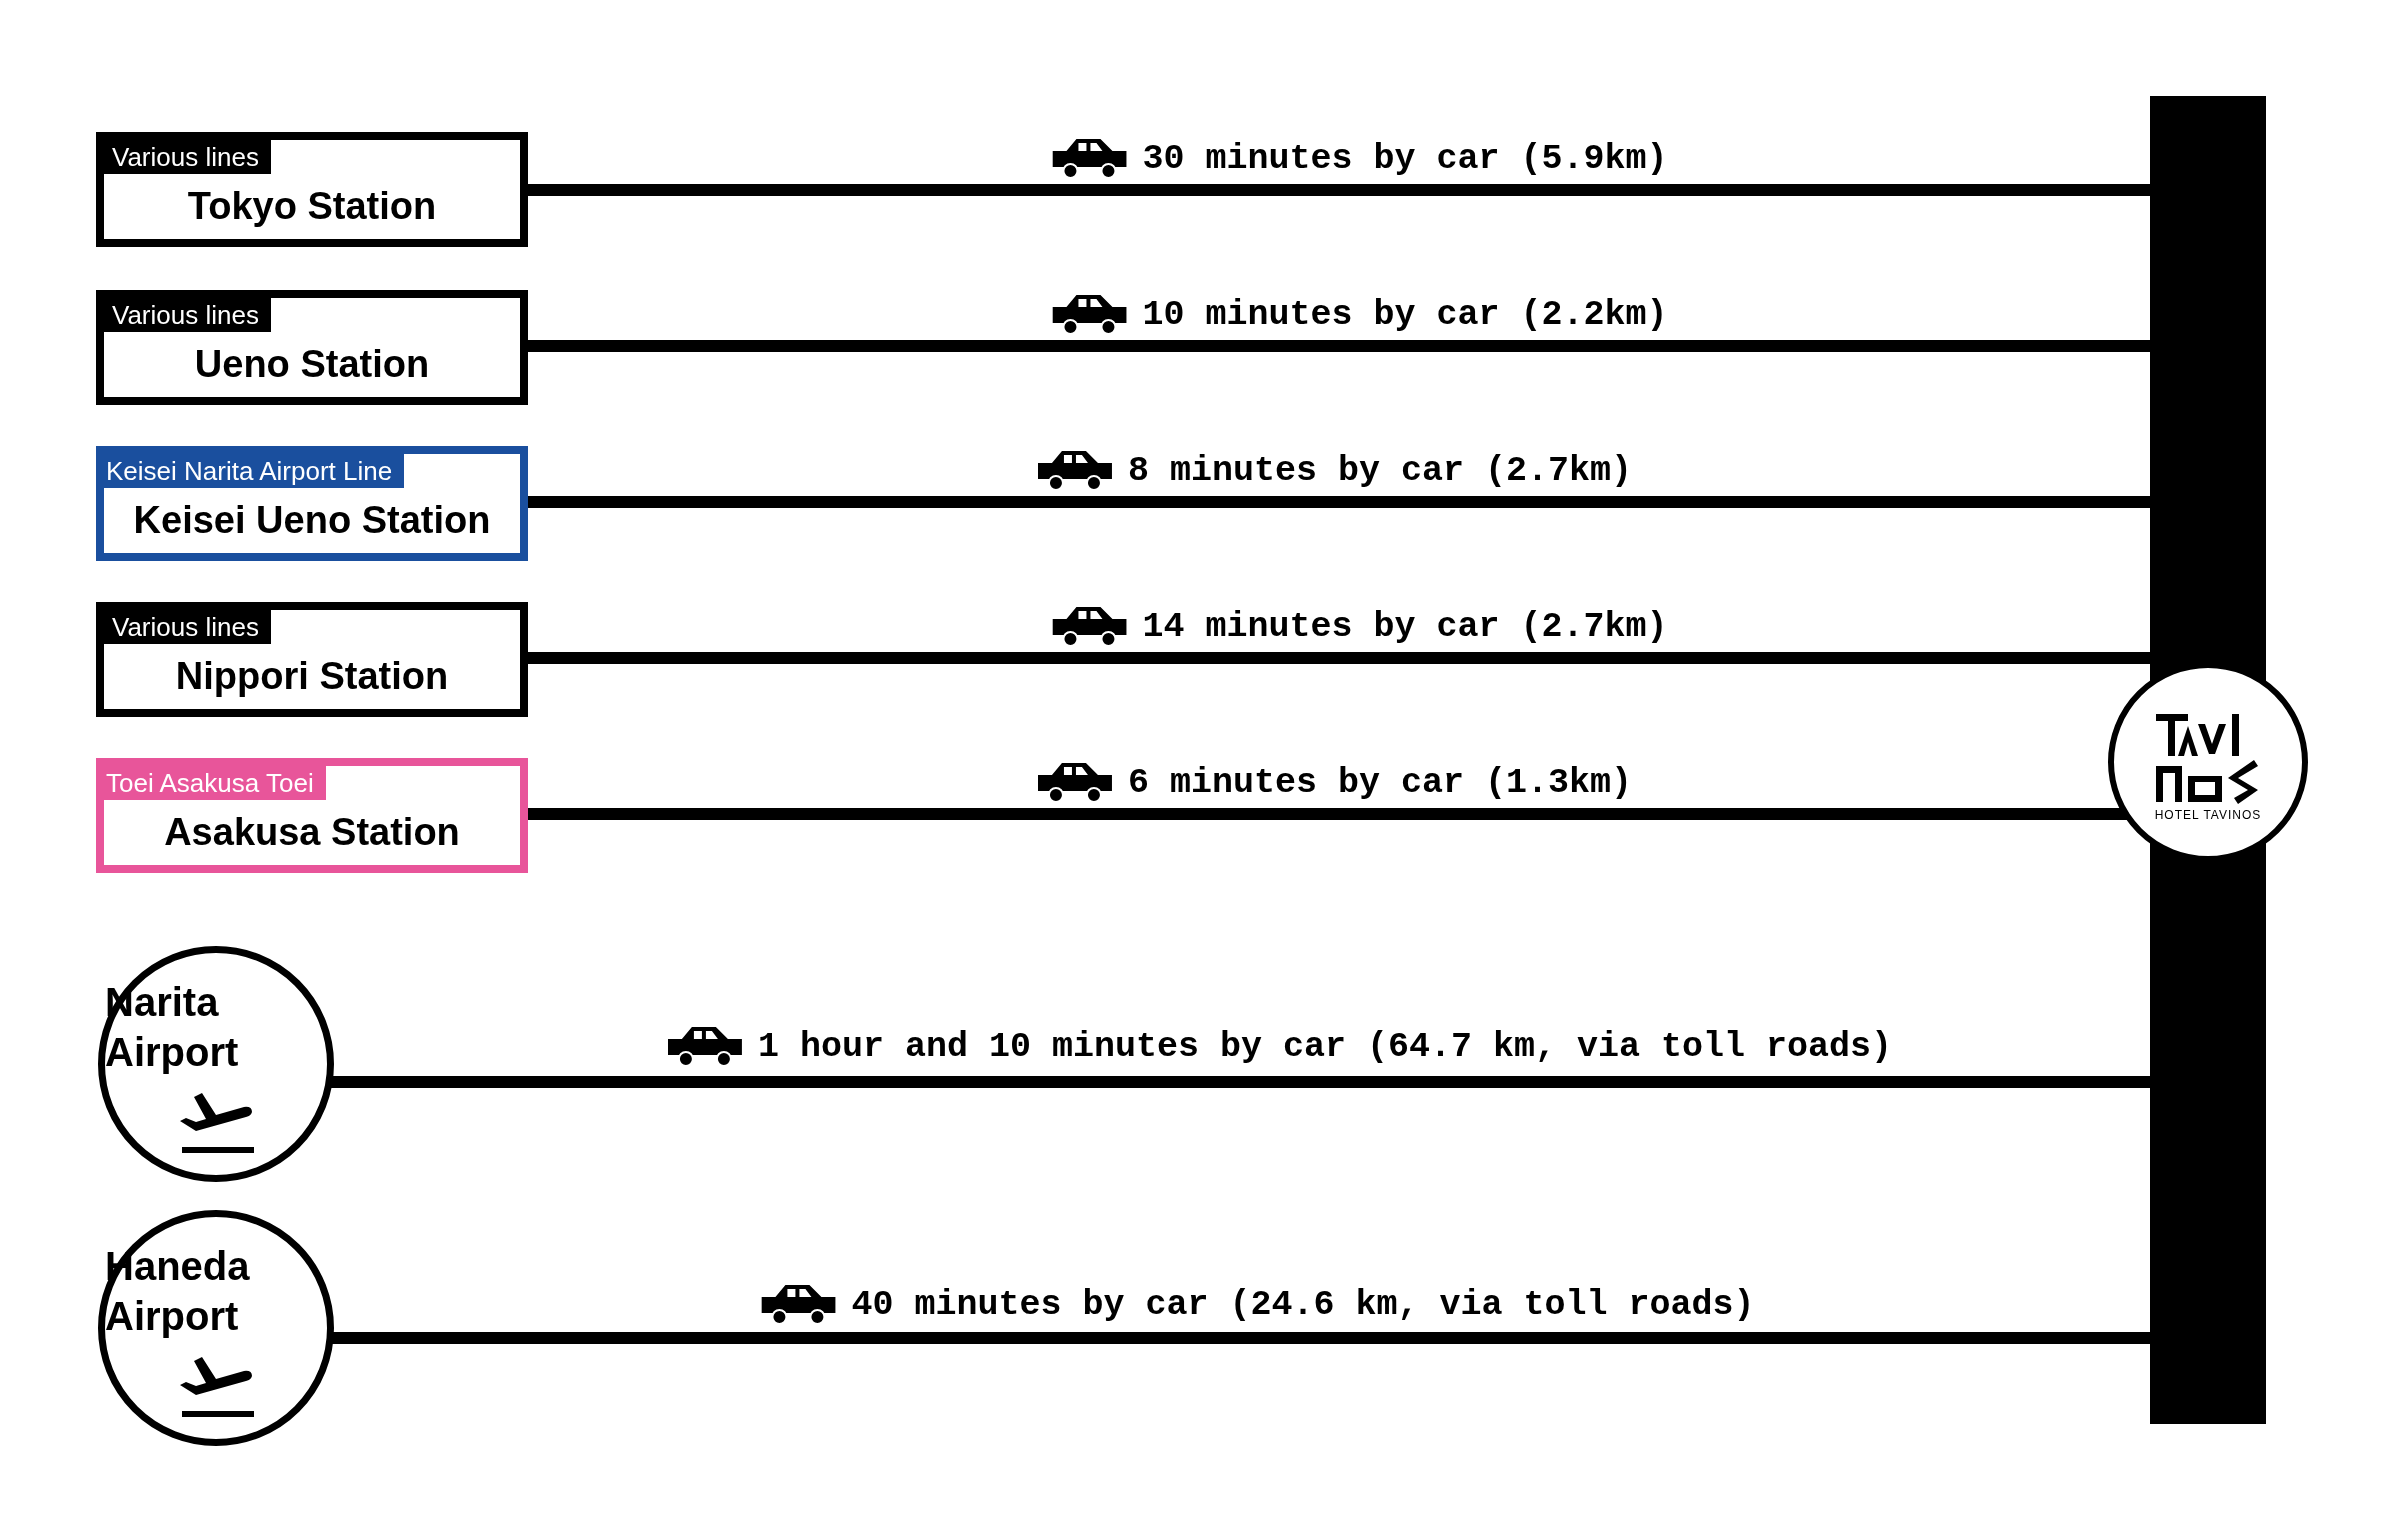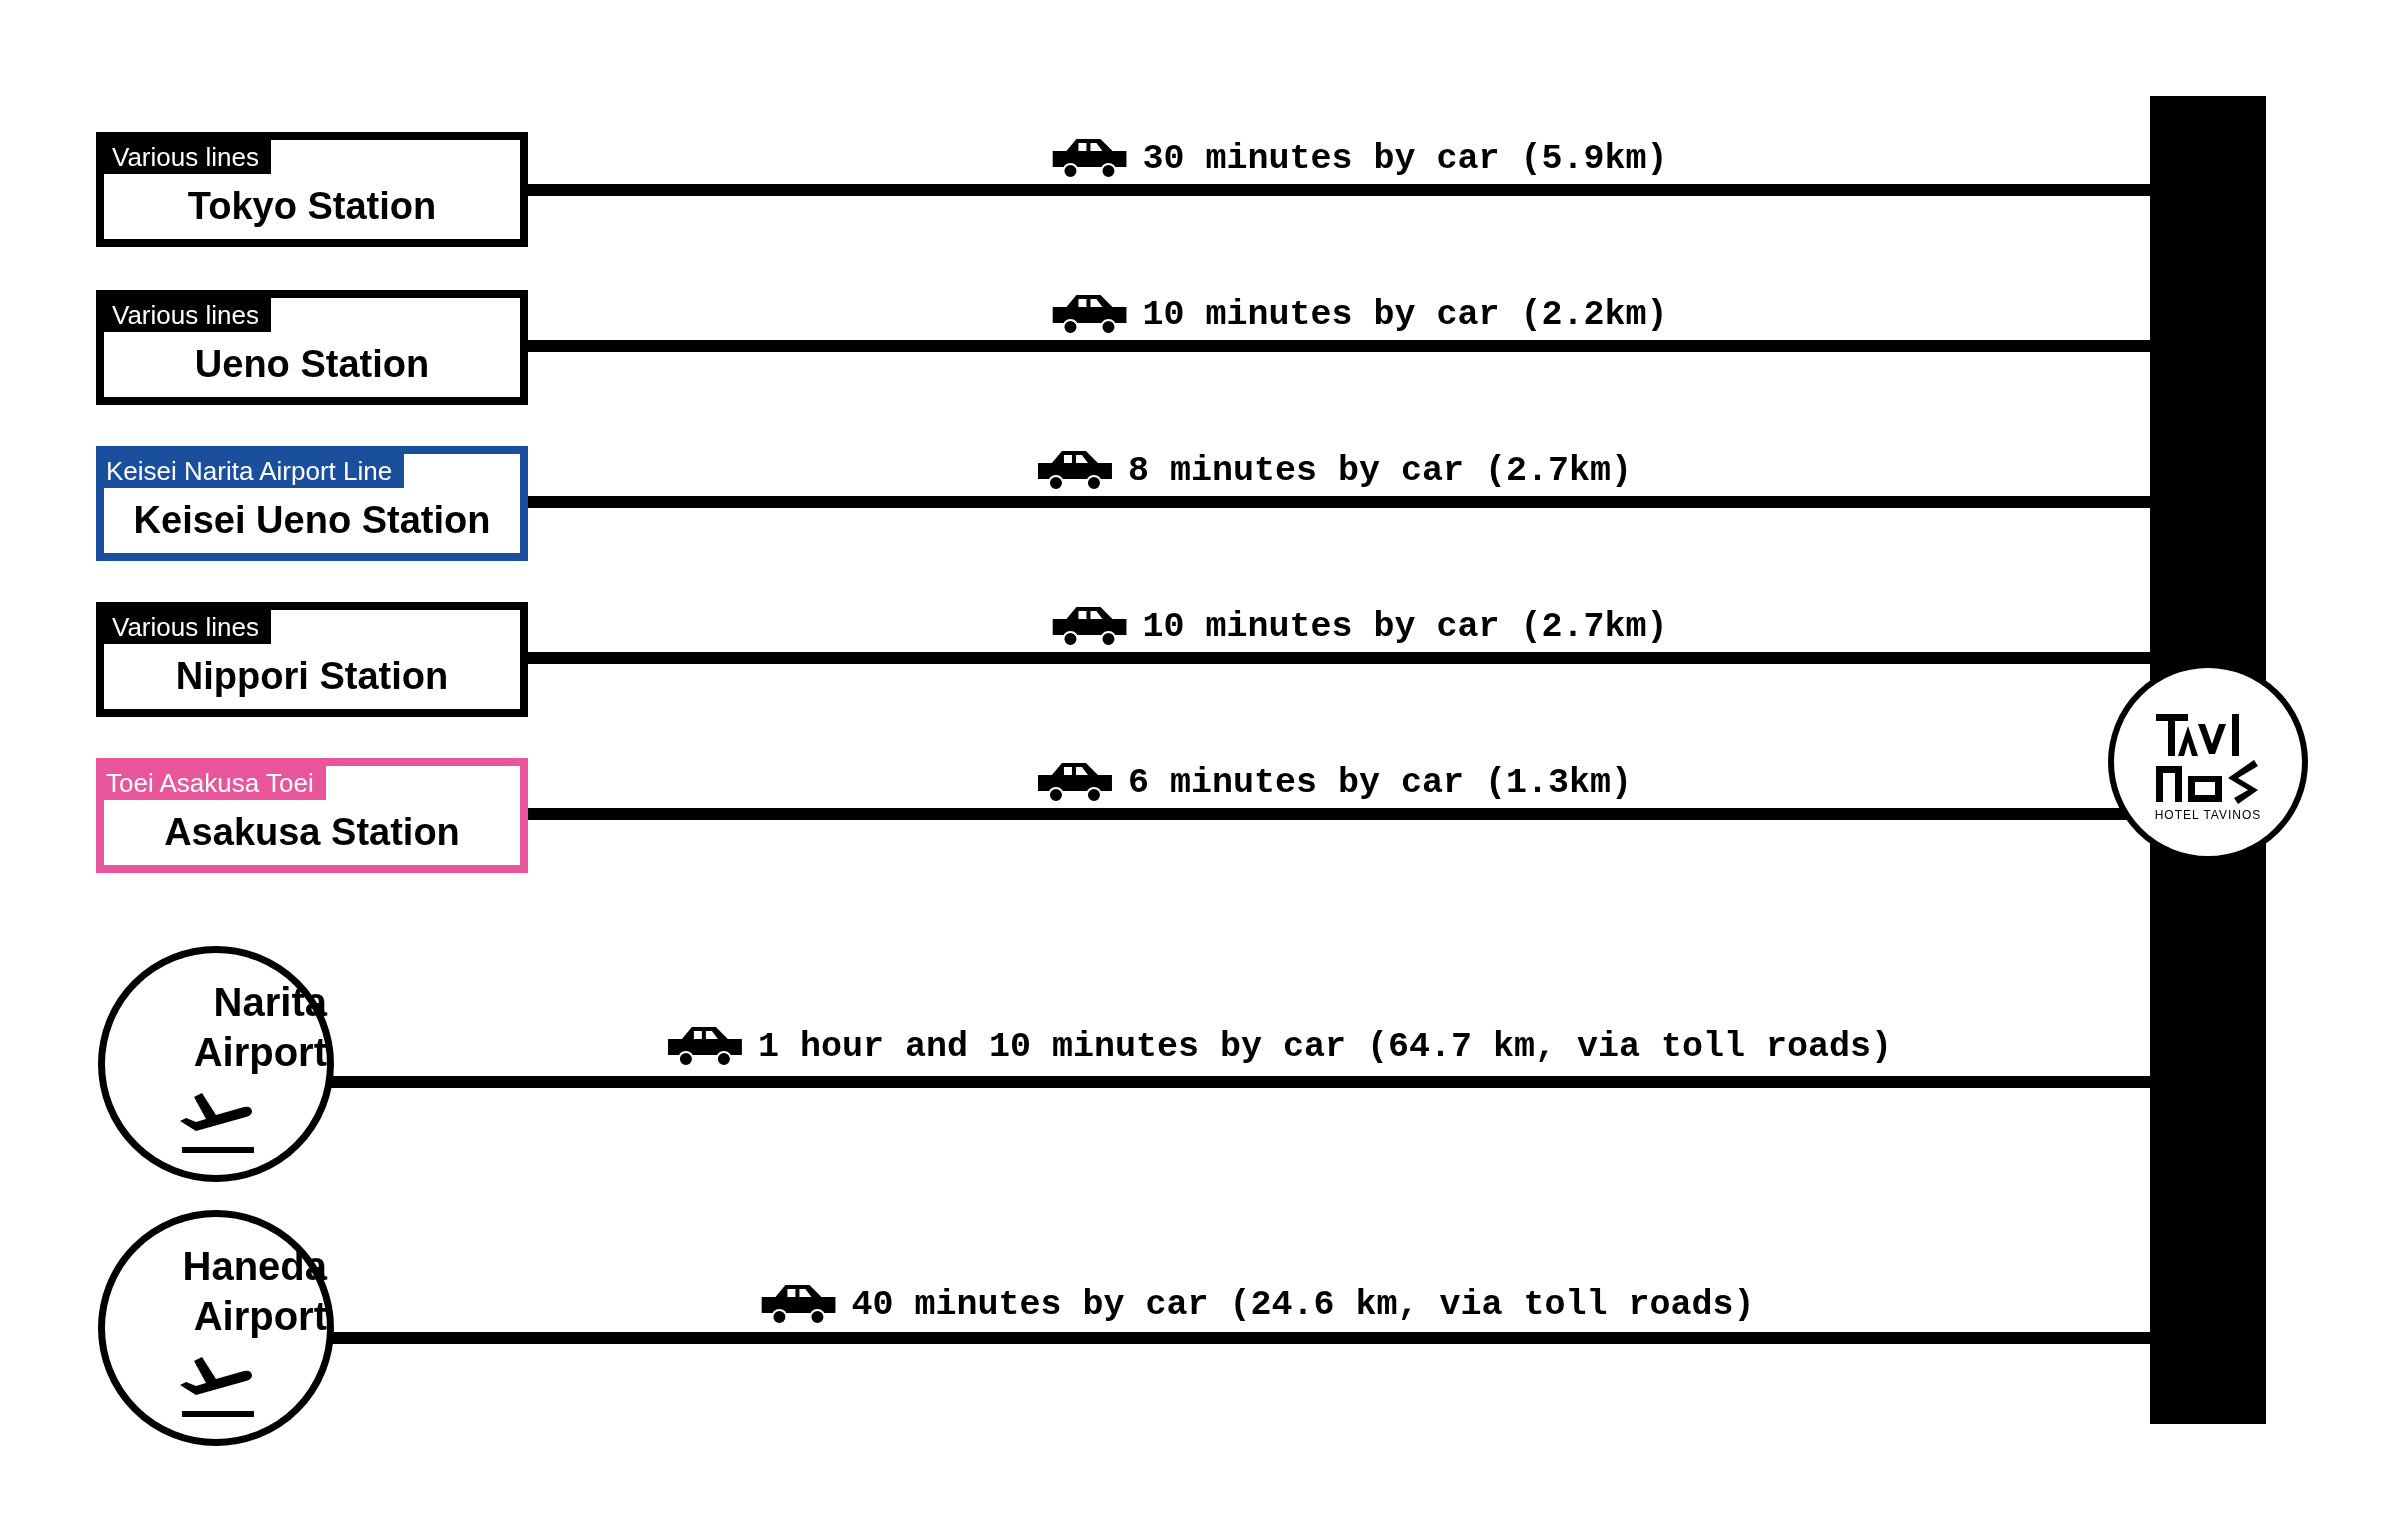--- a/index.html
+++ b/index.html
@@ -7,21 +7,21 @@
          font-family: "Liberation Sans", "DejaVu Sans", sans-serif; color: #000; }
   .pillar { position: absolute; left: 2150px; top: 96px; width: 116px; height: 1328px; background: #000; }
   .route-line { position: absolute; height: 12px; background: #000; }
   .station-box { position: absolute; left: 96px; width: 432px; height: 115px; box-sizing: border-box;
                  border: 8px solid #000; background: #fff; padding-left: 8px; }
   .station-box .line-tag { position: absolute; left: 0; top: 0; color: #fff; font-size: 26px;
                  line-height: 34px; padding: 0 12px 0 8px; white-space: nowrap; }
   .station-box .station-name { position: absolute; left: 0; right: 0; top: 42px; text-align: center;
                  font-size: 38px; font-weight: bold; line-height: 48px; white-space: nowrap; }
   .airport { position: absolute; left: 98px; width: 236px; height: 236px; box-sizing: border-box;
-             border: 7px solid #000; border-radius: 50%; background: #fff; text-align: right; }
+             border: 7px solid #000; border-radius: 50%; background: #fff; text-align: left; }
   .airport .airport-name { position: absolute; left: 0; right: 0; top: 24px; font-size: 40px; font-weight: bold;
              line-height: 50px; white-space: pre-line; }
   .airport .plane { position: absolute; left: 50%; top: 136px; width: 80px; height: 70px; margin-left: -40px; }
   .travel-label { position: absolute; display: flex; align-items: center; gap: 14px; height: 50px;
                   transform: translateX(-50%); white-space: nowrap; font-family: Liberation Mono, monospace; }
   .travel-label .car { width: 76px; height: 44px; display: block; }
   .travel-label .txt { font-size: 35px; font-weight: bold; line-height: 44px; }
   .hotel { position: absolute; left: 2108px; top: 662px; width: 200px; height: 200px; box-sizing: border-box;
            border: 6px solid #000; border-radius: 50%; background: #fff; }
   .hotel svg { position: absolute; left: 0; top: 0; }
@@ -86,21 +86,21 @@
   <div class="station-box" style="top:602px;">
     <span class="line-tag" style="background:#000;">Various lines</span>
     <span class="station-name">Nippori Station</span>
   </div>
   <div class="travel-label" style="left:1360px; top:602px;">
     <svg class="car" viewBox="0 0 76 44">
         <path d="M14 14 L24 2 H48 L60 14 H74 V30 H0 V14 Z M26 6 V14 H34 V6 Z M38 6 V14 H50 L44 6 Z" fill="#000" fill-rule="evenodd"></path>
         <circle cx="18" cy="34" r="7" fill="#000" stroke="#fff" stroke-width="2"></circle>
         <circle cx="56" cy="34" r="7" fill="#000" stroke="#fff" stroke-width="2"></circle>
       </svg>
-    <span class="txt">10 minutes by car (2.7km)</span>
+    <span class="txt">14 minutes by car (2.7km)</span>
   </div>
 </div>
 
 <div>
   <div class="route-line" style="left:528px; width:1622px; top:808px;"></div>
   <div class="station-box" style="top:758px; border-color:#e8559a;">
     <span class="line-tag" style="background:#e8559a; padding-left:2px;">Toei Asakusa Toei</span>
     <span class="station-name">Asakusa Station</span>
   </div>
   <div class="travel-label" style="left:1335px; top:758px;">

